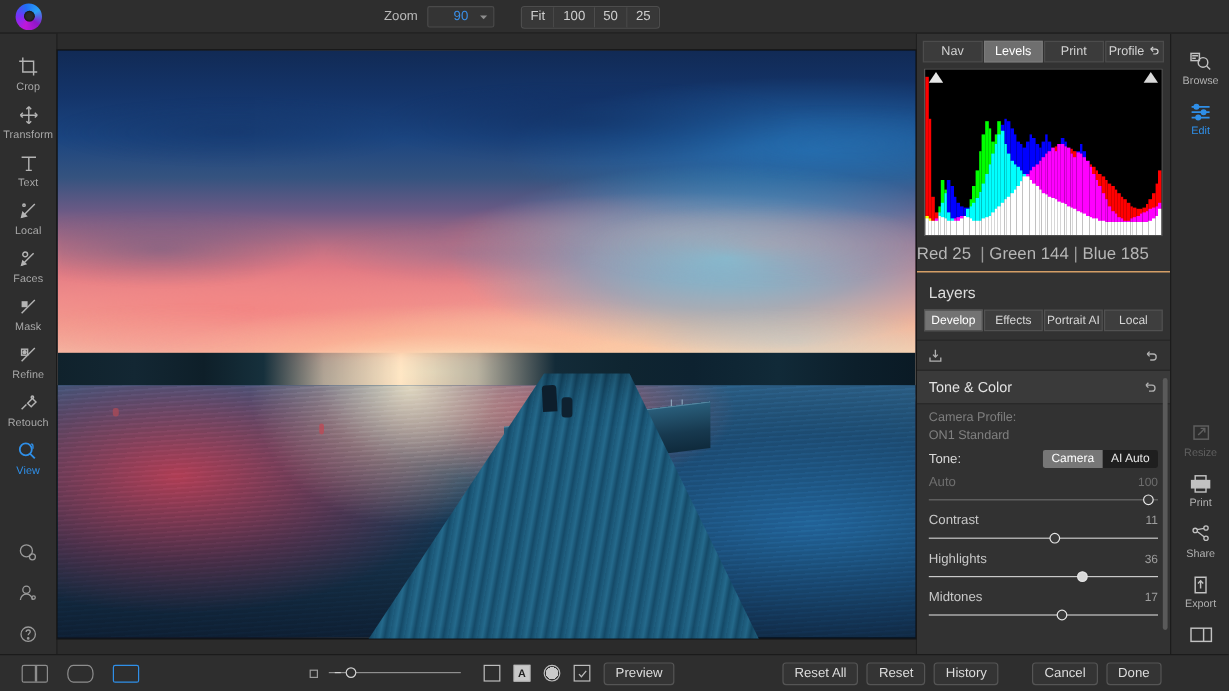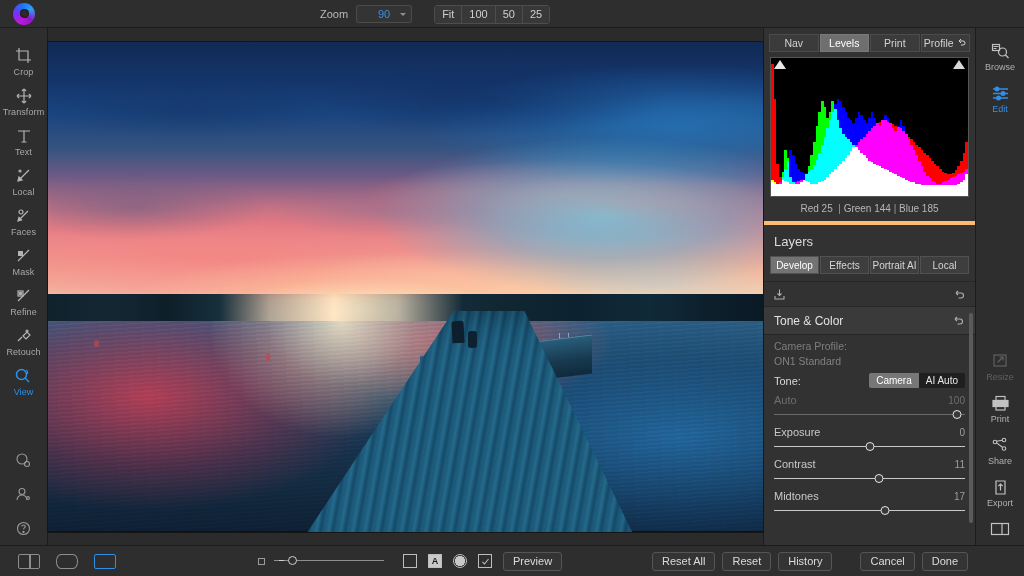--- a/index.html
+++ b/index.html
@@ -156,21 +156,21 @@
     border: 1px solid #4c4c4c; display: flex; align-items: center; justify-content: center; gap: 3px;
   }
   .ptab.active { background: #6f6f6f; color: #fff; border-color: #7a7a7a; }
   .histo-box { margin: 0 6px; height: 140px; background: #000; border: 1px solid #555; position: relative; overflow: hidden; }
   .clip { position: absolute; top: 2px; width: 0; height: 0; border-left: 6px solid transparent; border-right: 6px solid transparent; border-bottom: 9px solid #d8d8d8; }
   .clip-l { left: 3px; }
   .clip-r { right: 3px; }
   .clip-l.on { border-bottom-color: #e8e8e8; }
   .hbars { position: absolute; inset: 0; display: flex; align-items: flex-end; }
   .hbar { flex: 1 1 auto; }
-  .rgb-read { text-align: center; font-size: 10px; color: #9a9a9a; padding: 6px 0 7px; border-bottom: 4px solid #fdba74; }
+  .rgb-read { text-align: left; font-size: 14px; color: #9a9a9a; padding: 6px 0 7px; border-bottom: 1px solid #fdba74; }
   .rgb-read span { color: #b6b6b6; }
 
   .layers-title { font-size: 13px; color: #dcdcdc; padding: 9px 10px 7px; }
   .ltabs { display: flex; gap: 1px; padding: 0 6px 7px; }
   .ltab { flex: 1; height: 18px; font-size: 10px; color: #d6d6d6; background: #3e3e3e; border: 1px solid #515151; display: flex; align-items: center; justify-content: center; }
   .ltab.active { background: #737373; color: #fff; }
   .layer-row { height: 26px; border-top: 1px solid #272727; border-bottom: 1px solid #272727; display: flex; align-items: center; justify-content: space-between; padding: 0 9px; }
   .icn { color: #b0b0b0; display: flex; align-items: center; }
 
   .scroll-area { flex: 1; overflow: hidden; position: relative; }
@@ -191,21 +191,21 @@
   .slider .vl { font-size: 10px; color: #9e9e9e; }
   .slider.dim .nm, .slider.dim .vl { color: #6e6e6e; }
   .track { position: relative; height: 12px; margin-top: 3px; }
   .track .ln { position: absolute; top: 5px; left: 0; right: 0; height: 1px; background: #c9c9c9; }
   .track .ln.dark { background: #6a6a6a; }
   .knob { position: absolute; top: 1px; width: 9px; height: 9px; border-radius: 50%; border: 1.5px solid #e6e6e6; background: #3a3a3a; transform: translateX(-50%); }
   .knob.filled { background: #d8d8d8; }
   .panel-scrollbar { position: absolute; right: 2px; top: 6px; width: 4px; height: 210px; background: #5a5a5a; border-radius: 2px; }
 
   
-  .rail-right { width: 49px; background: #2e2e2e; border-left: 1px solid #1c1c1c; display: flex; flex-direction: column; align-items: center; padding-top: 8px; flex: none; }
+  .rail-right { width: 49px; background: #2e2e2e; border-left: 1px solid #1c1c1c; display: flex; flex-direction: column; padding-top: 8px; flex: none; }
   .mod { width: 49px; padding: 5px 0 6px; display: flex; flex-direction: column; align-items: center; gap: 1px; }
   .mod .ic { color: #c2c2c2; height: 20px; display: flex; align-items: center; }
   .mod .tx { font-size: 9px; color: #b0b0b0; }
   .mod.active .ic, .mod.active .tx { color: #2f8fe8; }
   .mod.disabled .ic, .mod.disabled .tx { color: #606060; }
   .rail-right .spacer { flex: 1; }
 
   
   .bottombar { height: 31px; background: #2e2e2e; border-top: 1px solid #1b1b1b; display: flex; align-items: center; position: relative; flex: none; }
   .bl { display: flex; align-items: center; gap: 16px; padding-left: 18px; }
@@ -869,36 +869,36 @@
                 <span class="nm">Auto</span>
                 <span class="vl">100</span>
               </div>
               <div class="track">
                 <div class="ln dark"></div>
                 <div class="knob" style="left:96%"></div>
               </div>
             </div>
             <div class="slider">
               <div class="row">
-                <span class="nm">Exposure</span>
-                <span class="vl">0</span>
-              </div>
-              <div class="track">
-                <div class="ln"></div>
-                <div class="knob" style="left:50%"></div>
-              </div>
-            </div>
-            <div class="slider">
-              <div class="row">
                 <span class="nm">Contrast</span>
                 <span class="vl">11</span>
               </div>
               <div class="track">
                 <div class="ln"></div>
                 <div class="knob" style="left:55%"></div>
+              </div>
+            </div>
+            <div class="slider">
+              <div class="row">
+                <span class="nm">Highlights</span>
+                <span class="vl">36</span>
+              </div>
+              <div class="track">
+                <div class="ln"></div>
+                <div class="knob filled" style="left:67%"></div>
               </div>
             </div>
             <div class="slider">
               <div class="row">
                 <span class="nm">Midtones</span>
                 <span class="vl">17</span>
               </div>
               <div class="track">
                 <div class="ln"></div>
                 <div class="knob" style="left:58%"></div>

